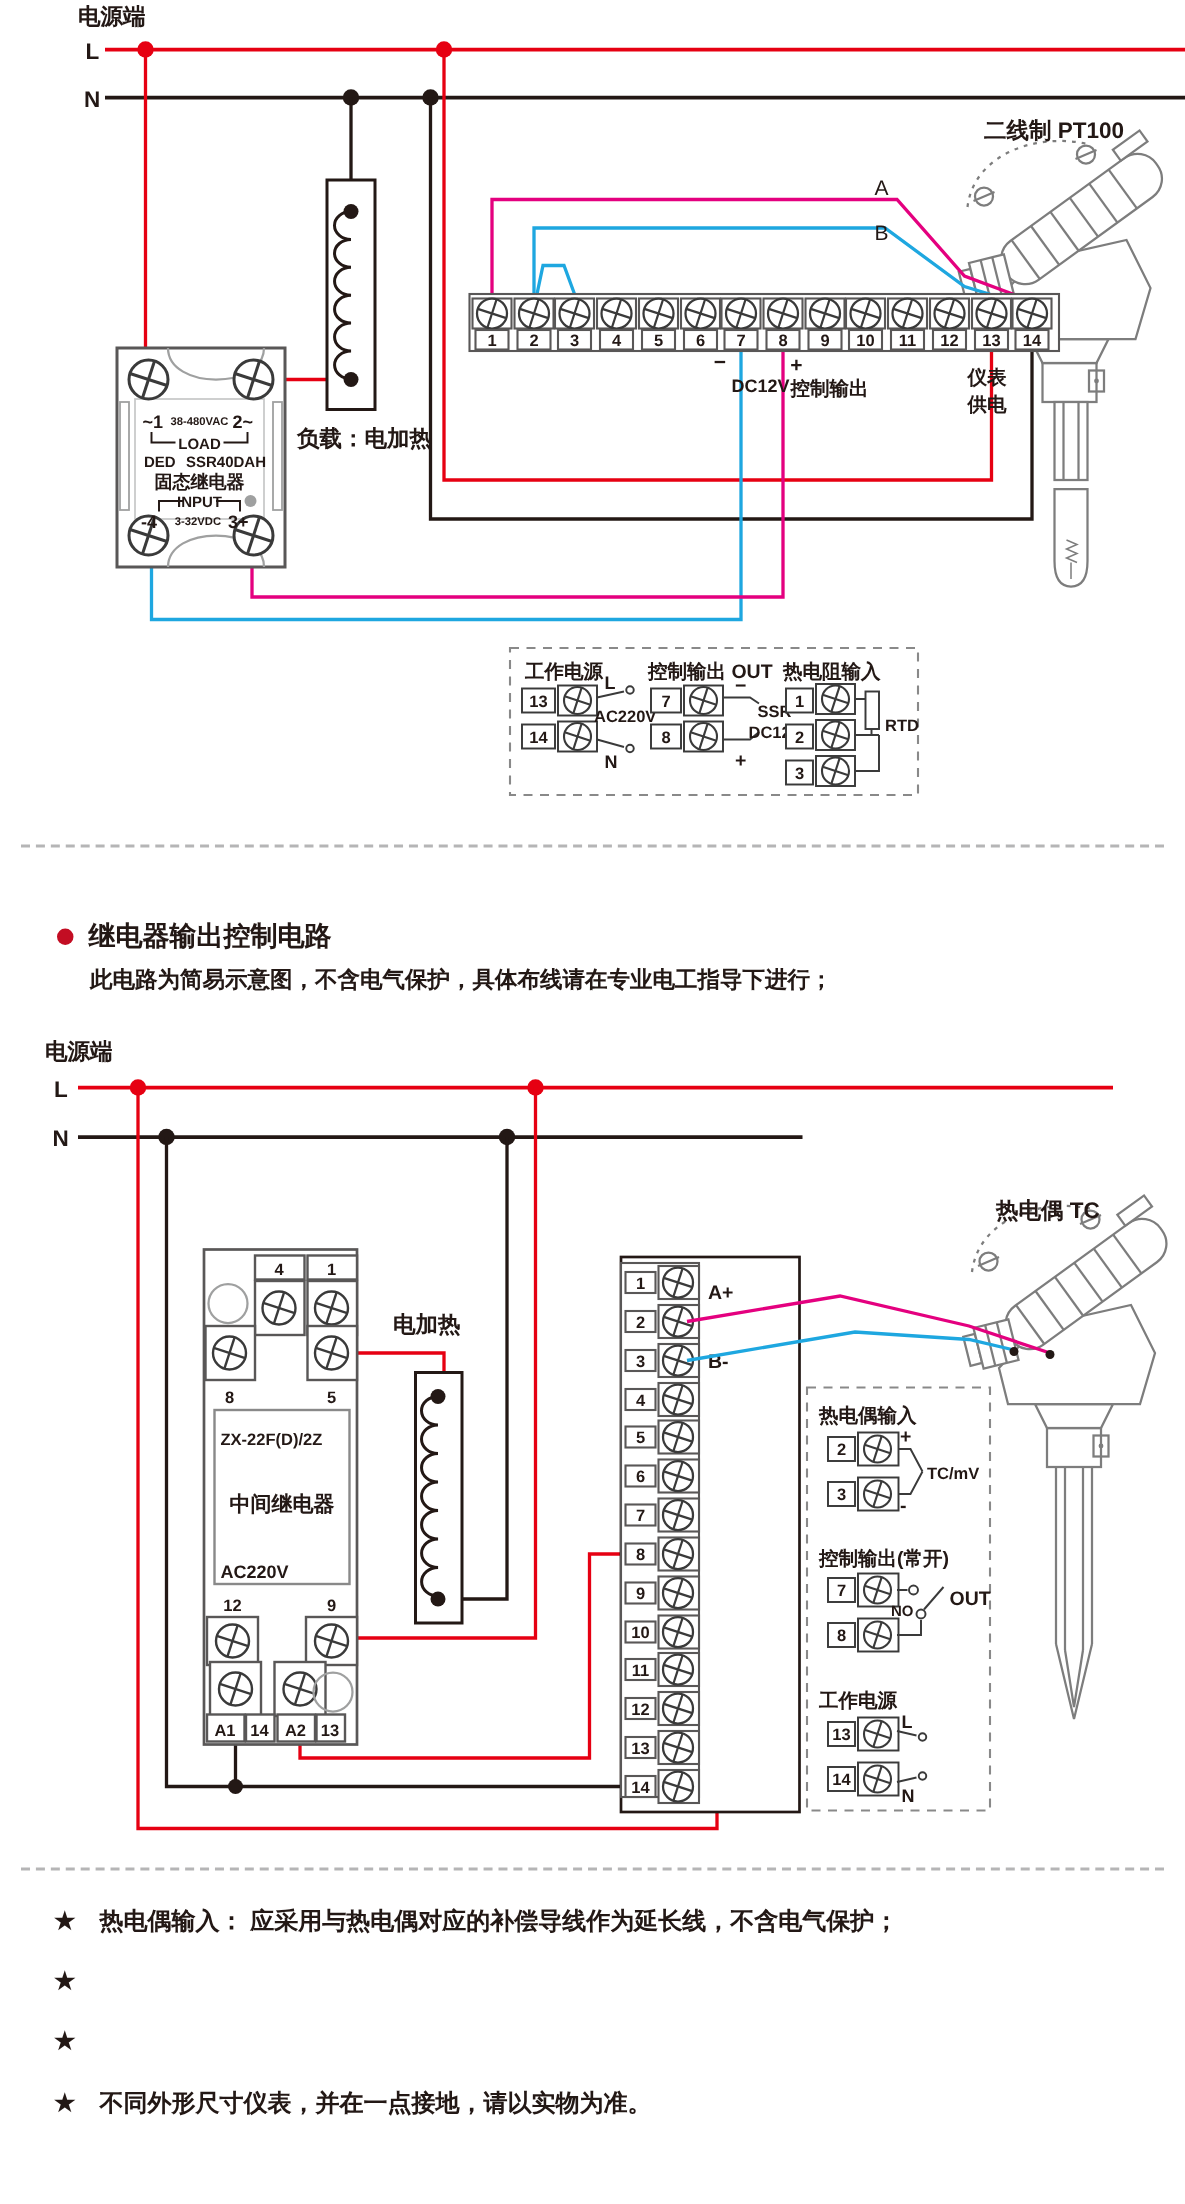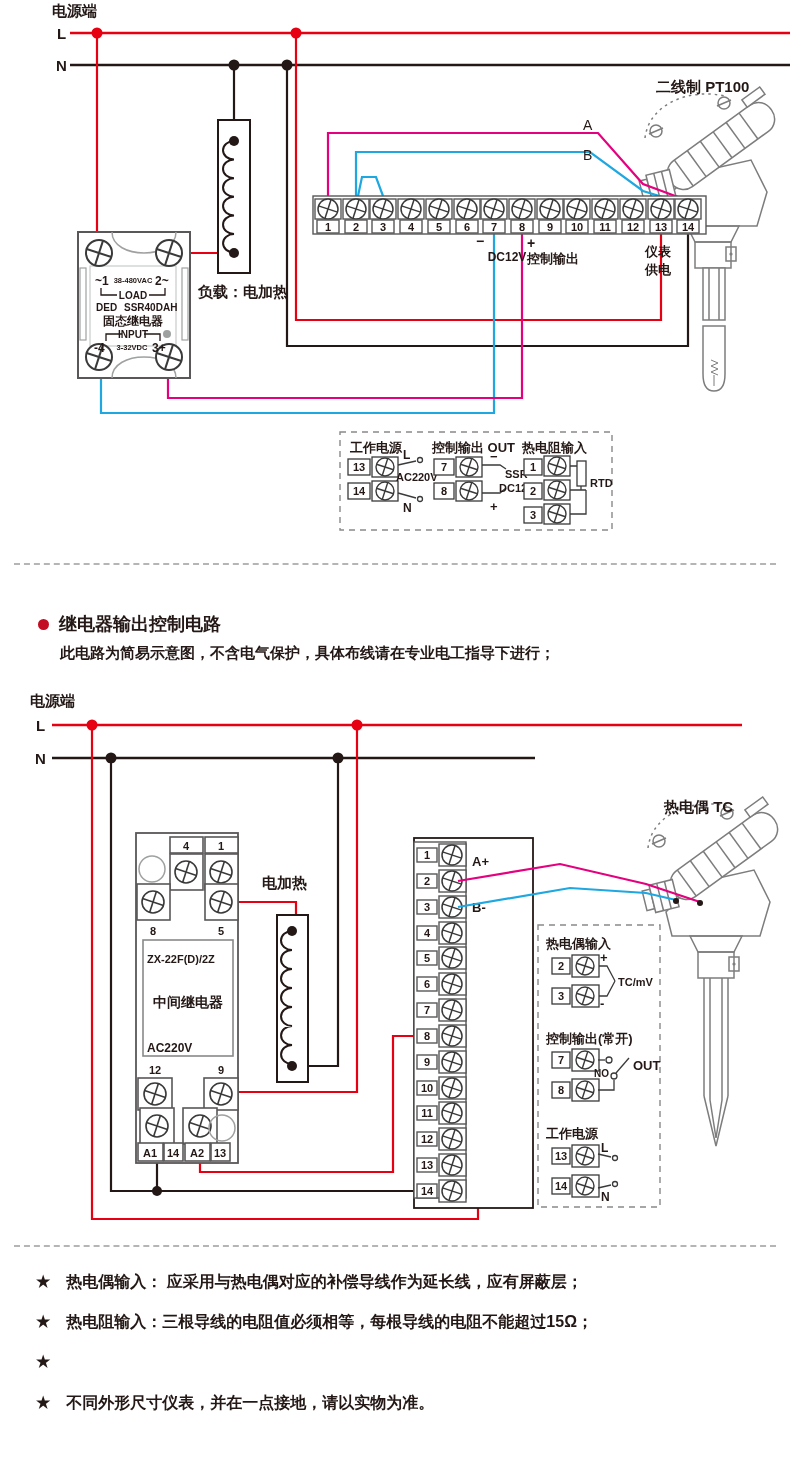--- a/index.html
+++ b/index.html
@@ -603,25 +603,24 @@
       <text x="601" y="1201" class="f12b" stroke="none">N</text>
     </g>
   </g>
 </svg>
 
 <div class="divider" style="top:1245px"></div>
 
 <div class="notes">
   <div class="note-row">
     <span class="star">★</span>
-    <span>热电偶输入： 应采用与热电偶对应的补偿导线作为延长线，应有屏蔽层；</span>
+    <span>热电偶输入： 应采用与热电偶对应的补偿导线作为延长线，不含电气保护；</span>
   </div>
   <div class="note-row">
     <span class="star">★</span>
-    <span>热电阻输入：三根导线的电阻值必须相等，每根导线的电阻不能超过15Ω；</span>
   </div>
   <div class="note-row">
     <span class="star">★</span>
   </div>
   <div class="note-row">
     <span class="star">★</span>
     <span>不同外形尺寸仪表，并在一点接地，请以实物为准。</span>
   </div>
 </div>
 

